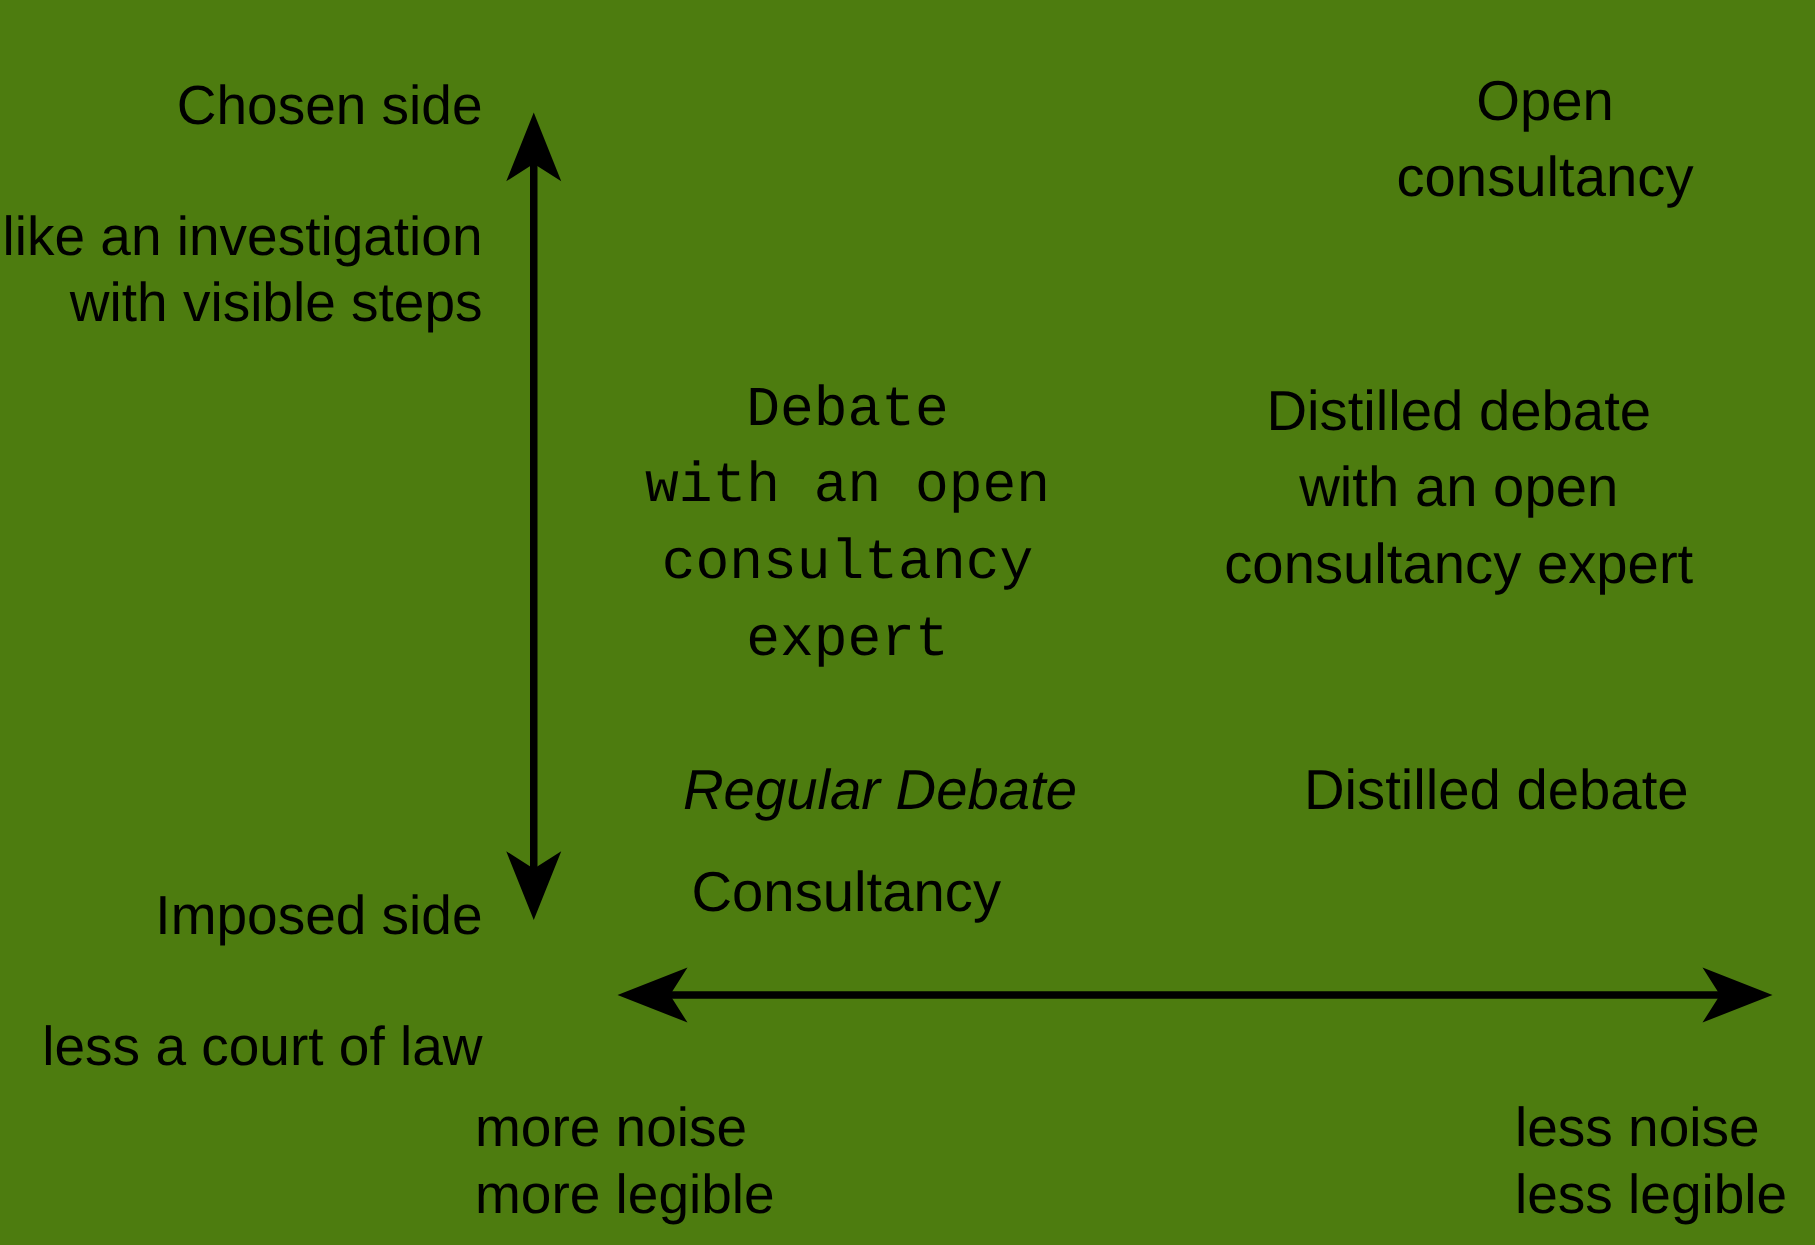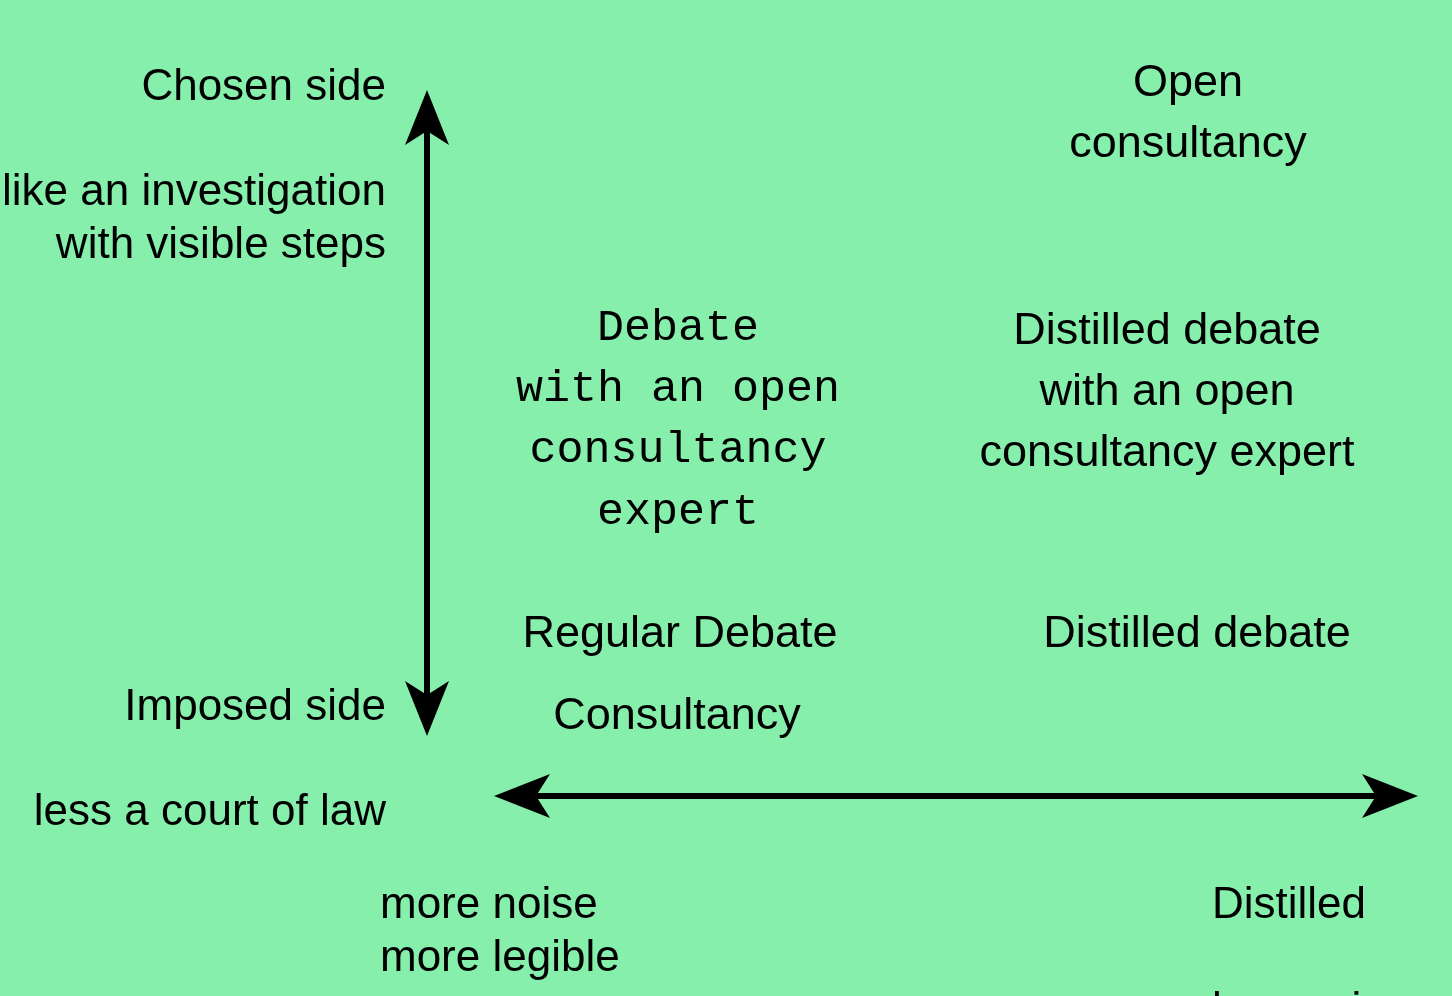--- a/index.html
+++ b/index.html
@@ -1,20 +1,20 @@
 <!DOCTYPE html>
 <html><head>
 <meta charset="utf-8">
 <style>
   html,body{margin:0;padding:0;background:#ffffff;}
   .canvas{
     position:relative;
     width:1452px;
     height:996px;
-    background:#86efac;
+    background:#4d7c0f;
     color:#000000;
     font-family:"Liberation Sans","DejaVu Sans",sans-serif;
     overflow:hidden;
   }
   .arrows{
     position:absolute;
     left:0; top:0;
     width:1452px; height:996px;
     pointer-events:none;
   }
@@ -54,46 +54,45 @@
       <polygon points="1418,796 1362,774 1376,796 1362,818"></polygon>
     </g>
   </svg>
 
   <div class="axis-label align-right" style="left:0px; top:6px; width:386px;">
     <div class="title">Chosen side</div>
     <div class="subtitle">like an investigation
 with visible steps</div>
   </div>
 
-  <div class="axis-label align-right" style="left:0px; top:626px; width:386px;">
+  <div class="axis-label align-right" style="left:0px; top:654px; width:386px;">
     <div class="title">Imposed side</div>
     <div class="subtitle">less a court of law</div>
   </div>
 
   <div class="axis-label" style="left:380px; top:824px; width:520px;">
     <div class="subtitle">more noise
 more legible</div>
   </div>
 
   <div class="axis-label" style="left:1212px; top:824px; width:240px;">
-    <div class="title">Distilled</div>
     <div class="subtitle">less noise
 less legible</div>
   </div>
 
-  <div class="item" style="left:988px; top:50px;">Open
+  <div class="item" style="left:1036px; top:50px;">Open
 consultancy</div>
 
   <div class="item" style="left:478px; top:298px;font-family:Liberation Mono, monospace;">Debate
 with an open
 consultancy expert</div>
 
   <div class="item" style="left:967px; top:298px;">Distilled debate
 with an open
 consultancy expert</div>
 
-  <div class="item" style="left:480px; top:601px;">Regular Debate</div>
+  <div class="item" style="left:504px; top:601px;font-style:italic;">Regular Debate</div>
 
   <div class="item" style="left:997px; top:601px;">Distilled debate</div>
 
   <div class="item" style="left:477px; top:683px;">Consultancy</div>
 
 </div>
 
 </body></html>

